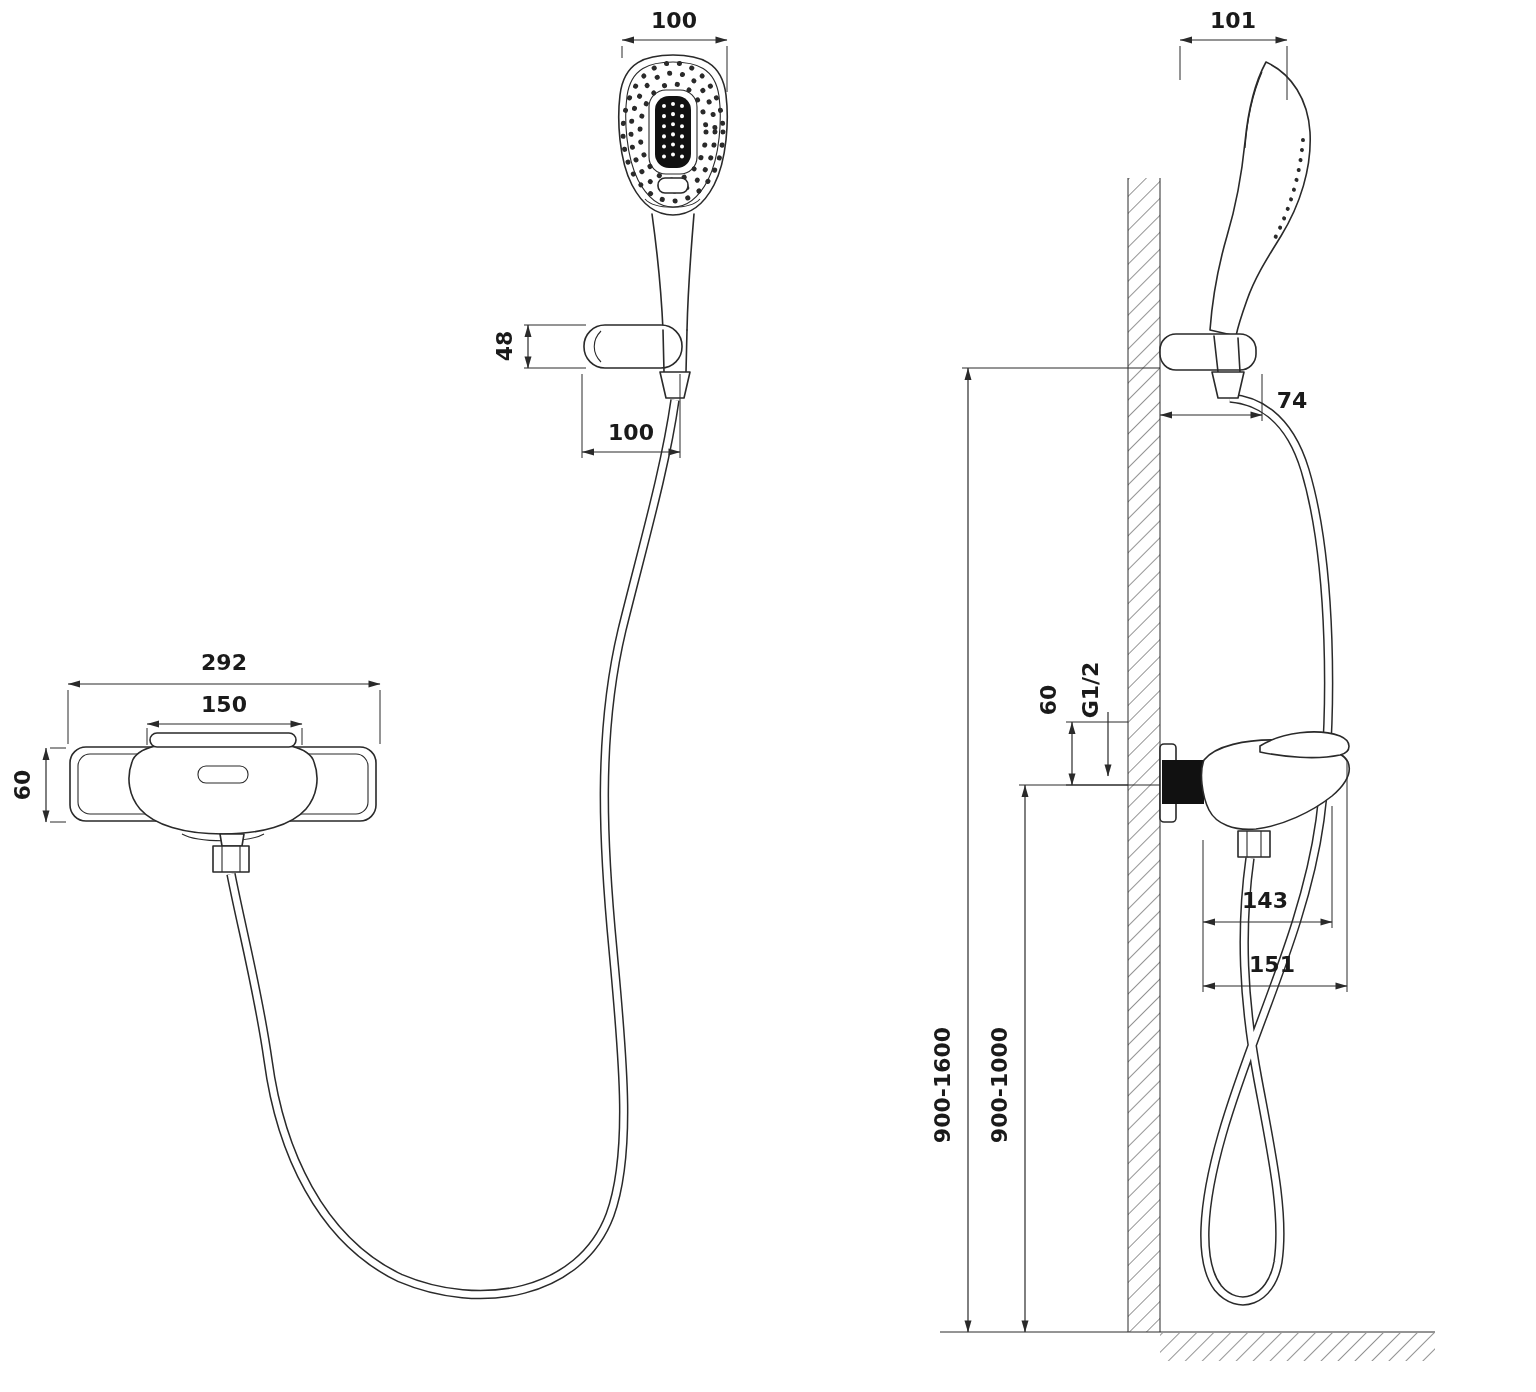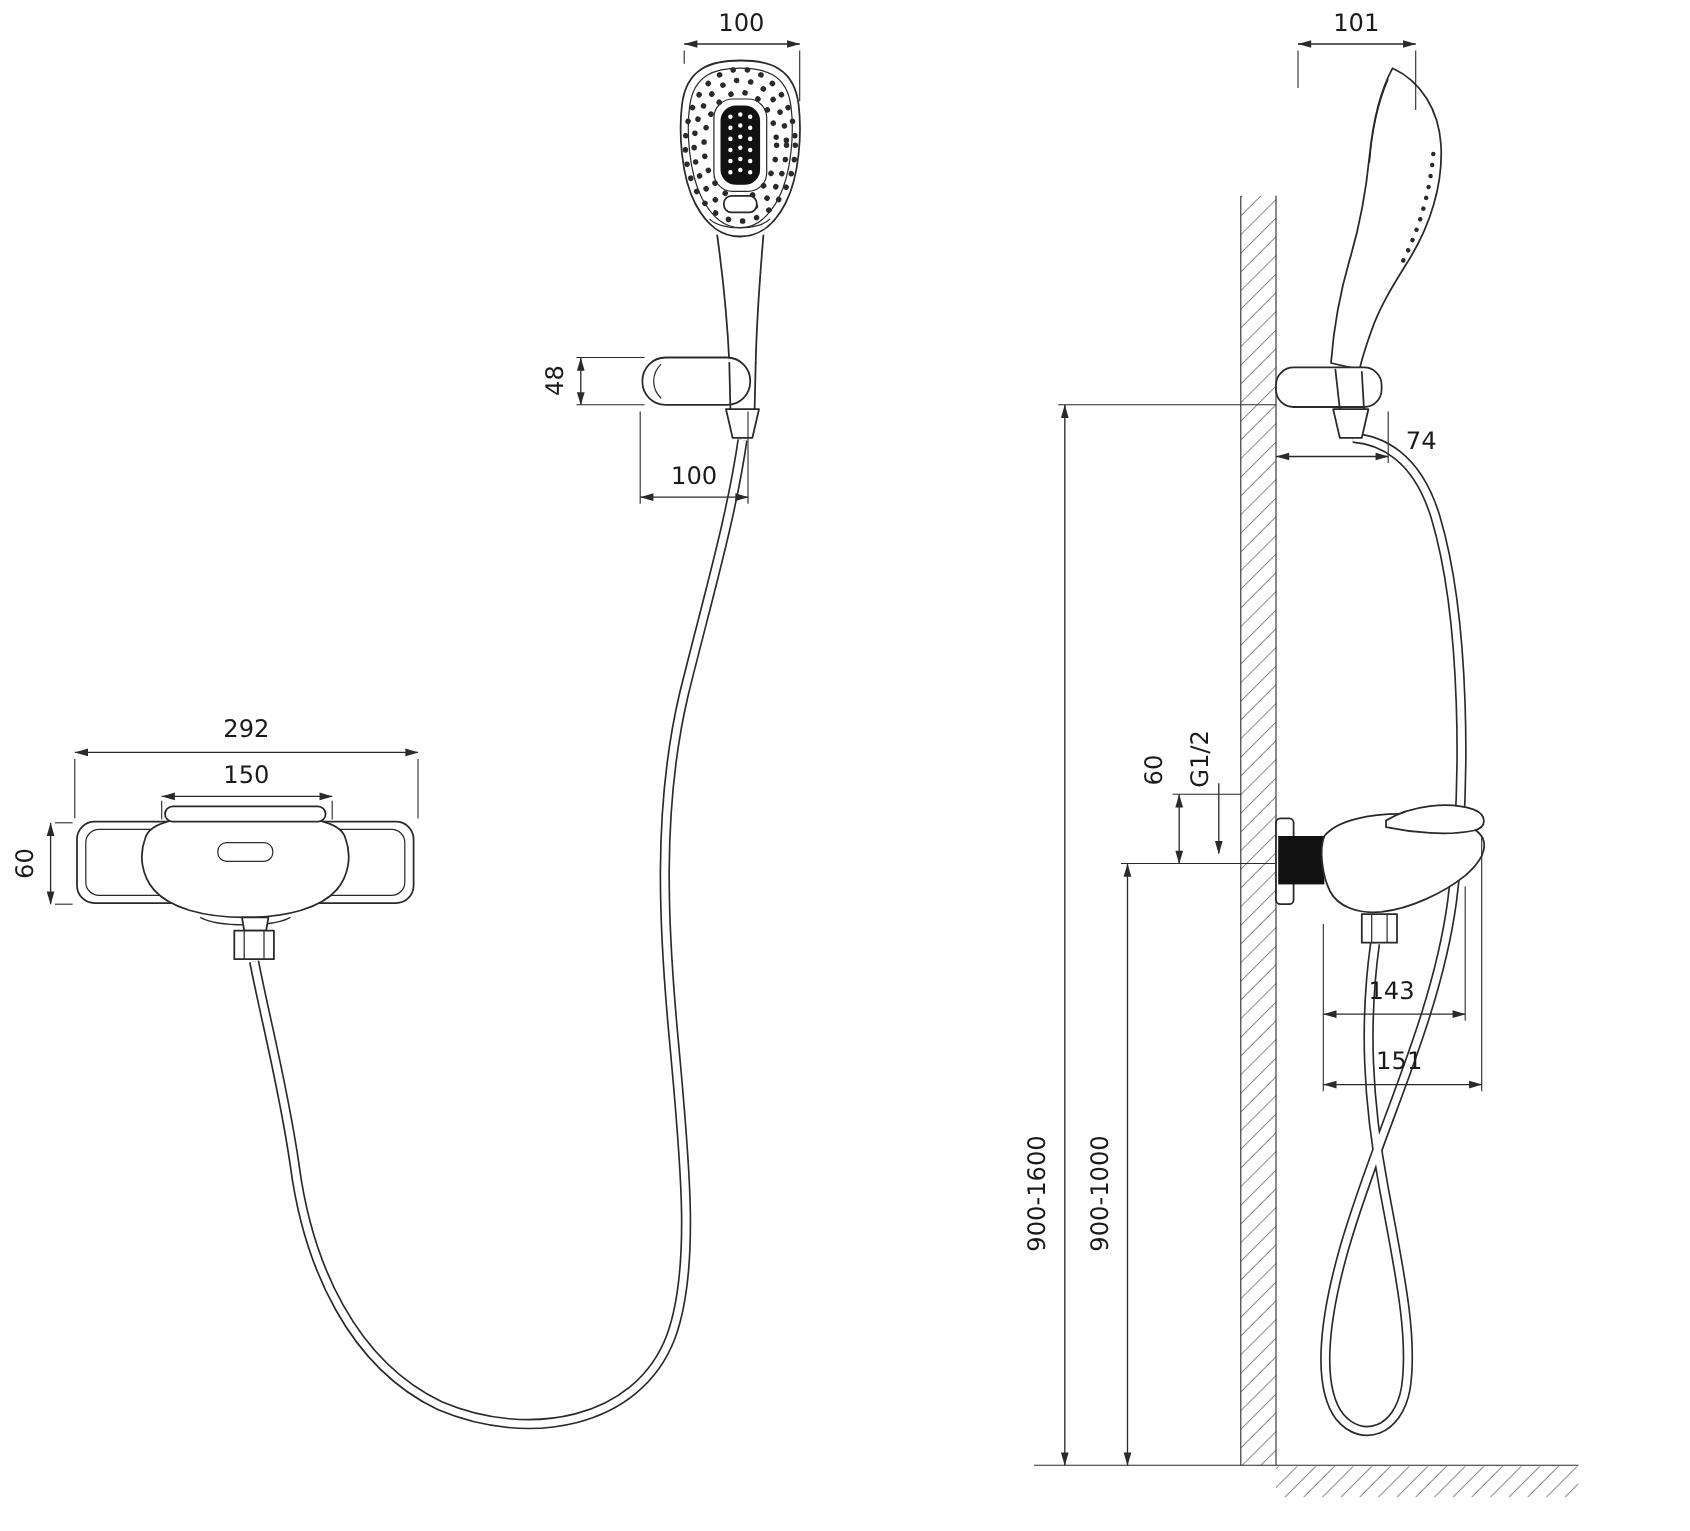--- a/index.html
+++ b/index.html
@@ -2,20 +2,21 @@
 <html><head>
 <meta charset="utf-8">
 <style>
   html, body { margin: 0; padding: 0; background: #ffffff; }
   .canvas {
     position: relative;
     width: 1536px;
     height: 1392px;
     background: #ffffff;
     font-family: "DejaVu Sans", "Liberation Sans", sans-serif;
+    font-weight: bold;
   }
   svg { position: absolute; left: 0; top: 0; }
   .obj   { fill: none; stroke: #2a2a2a; stroke-width: 1.6; stroke-linejoin: round; stroke-linecap: round; }
   .objw  { fill: #ffffff; stroke: #2a2a2a; stroke-width: 1.6; stroke-linejoin: round; }
   .thin  { fill: none; stroke: #2a2a2a; stroke-width: 1.1; }
   .ext   { stroke: #2a2a2a; stroke-width: 1; }
   .dim   { stroke: #2a2a2a; stroke-width: 1.2; marker-start: url(#arrS); marker-end: url(#arrE); }
   .lead  { stroke: #2a2a2a; stroke-width: 1.2; marker-end: url(#arrE); }
   .dots  { fill: none; stroke: #2a2a2a; stroke-width: 5; stroke-linecap: round; stroke-dasharray: 0.1 13; }
   .dotsS { fill: none; stroke: #2a2a2a; stroke-width: 4; stroke-linecap: round; stroke-dasharray: 0.1 10; }

